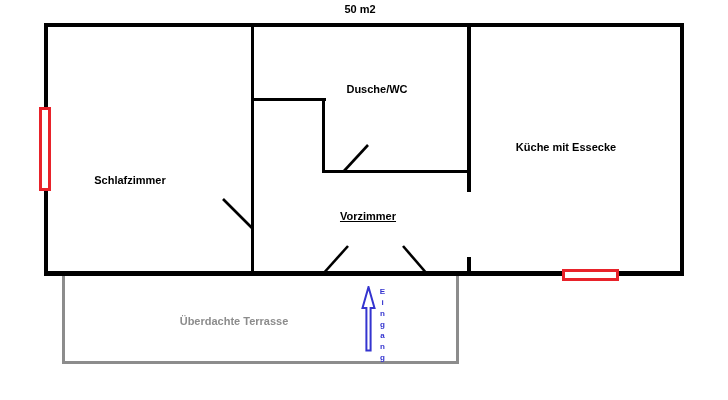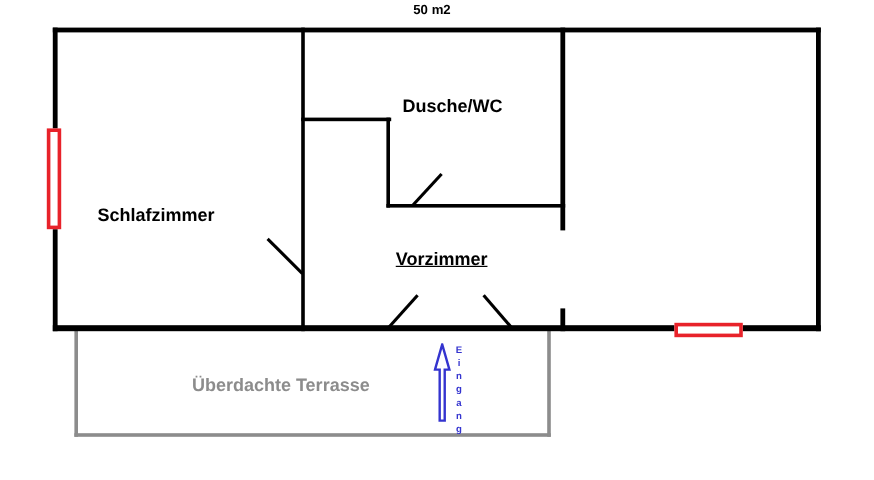--- a/index.html
+++ b/index.html
@@ -31,21 +31,21 @@
   .window-bottom { left:562px; top:269px; width:57px; height:12px; }
 
   .terrace {
     position:absolute; left:62px; top:275px; width:397px; height:89px;
     border:3px solid var(--terrace,#8c8c8c); border-top:none;
     box-sizing:border-box; background:transparent;
   }
 
   .room-label {
     position:absolute; transform:translate(-50%,-50%);
-    font-size:15px; font-weight:bold; color:#000; white-space:nowrap;
+    font-size:11px; font-weight:bold; color:#000; white-space:nowrap;
   }
   .label-schlafzimmer { left:130px; top:152px;margin-top:28px; }
   .label-dusche       { left:377px; top:89px;  }
   .label-kueche       { left:566px; top:147px; }
   .label-vorzimmer    { left:368px; top:216px;text-decoration:underline; }
   .label-terrasse     { left:234px; top:321px; color:var(--terrace-text,#8c8c8c);text-align:center; }
 
   .doors-overlay { position:absolute; left:0; top:0; pointer-events:none; }
 
   .entrance-arrow { position:absolute; left:361px; top:286px; }
@@ -82,20 +82,21 @@
     <line x1="368" y1="145" x2="344" y2="171" stroke="#000" stroke-width="2.6"></line>
     <line x1="322" y1="275" x2="348" y2="246" stroke="#000" stroke-width="2.6"></line>
     <line x1="403" y1="246" x2="428" y2="275" stroke="#000" stroke-width="2.6"></line>
   </svg>
 
   <div class="window window-left"></div>
   <div class="window window-bottom"></div>
 
   <div class="room-label label-schlafzimmer">Schlafzimmer</div>
   <div class="room-label label-dusche">Dusche/WC</div>
+  <div class="room-label label-kueche">Küche mit Essecke</div>
   <div class="room-label label-vorzimmer">Vorzimmer</div>
   <div class="room-label label-terrasse">Überdachte Terrasse</div>
 
   <svg class="entrance-arrow" width="15" height="66" viewBox="0 0 15 66">
     <polygon points="7.5,1 13.5,22 9.6,22 9.6,64.5 5.4,64.5 5.4,22 1.5,22" fill="#ffffff" stroke="var(--entrance-blue,#3434cf)" stroke-width="2" stroke-linejoin="miter"></polygon>
   </svg>
   <div class="entrance-label">Eingang</div>
 
 </div>
 

